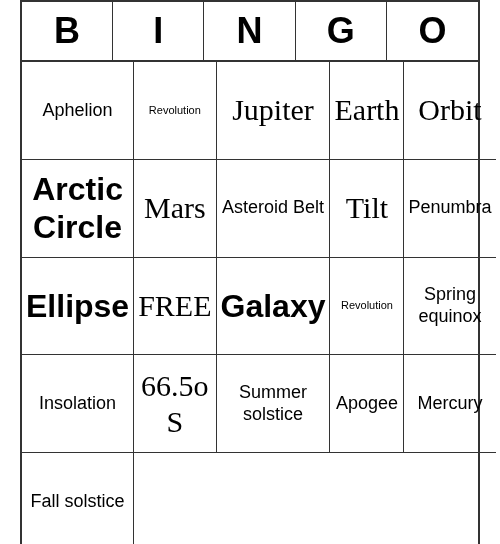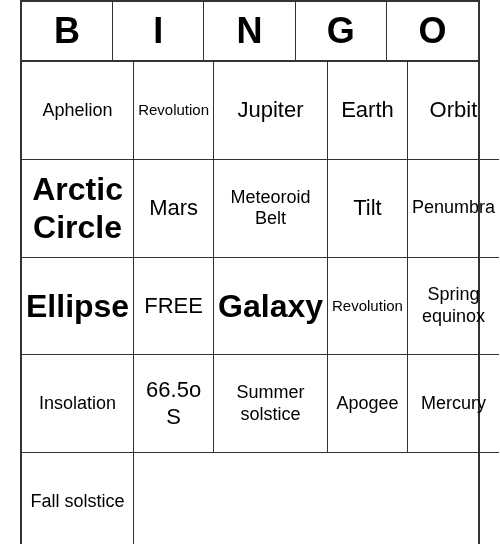--- a/index.html
+++ b/index.html
@@ -54,25 +54,26 @@
     }
     .bingo-cell .cell-text {
       font-size: 14px;
       line-height: 1.2;
     }
     .bingo-cell .cell-text.large {
       font-size: 32px;
       font-weight: bold;
     }
     .bingo-cell .cell-text.xlarge {
-      font-size: 22px;
+      font-size: 30px;
       font-weight: normal;
+      font-family: Liberation Serif, serif;
     }
     .bingo-cell .cell-text.small {
-      font-size: 15px;
+      font-size: 11px;
     }
     .bingo-cell .cell-text.medium {
       font-size: 18px;
     }
   </style>
 </head>
 <body>
 
 <div class="bingo-card">
   <div class="bingo-header">
@@ -98,21 +99,21 @@
       <div class="bingo-cell">
         <span class="cell-text xlarge">Orbit</span>
       </div>
       <div class="bingo-cell">
         <span class="cell-text large">Arctic Circle</span>
       </div>
       <div class="bingo-cell">
         <span class="cell-text xlarge">Mars</span>
       </div>
       <div class="bingo-cell">
-        <span class="cell-text medium">Meteoroid Belt</span>
+        <span class="cell-text medium">Asteroid Belt</span>
       </div>
       <div class="bingo-cell">
         <span class="cell-text xlarge">Tilt</span>
       </div>
       <div class="bingo-cell">
         <span class="cell-text medium">Penumbra</span>
       </div>
       <div class="bingo-cell">
         <span class="cell-text large">Ellipse</span>
       </div>

